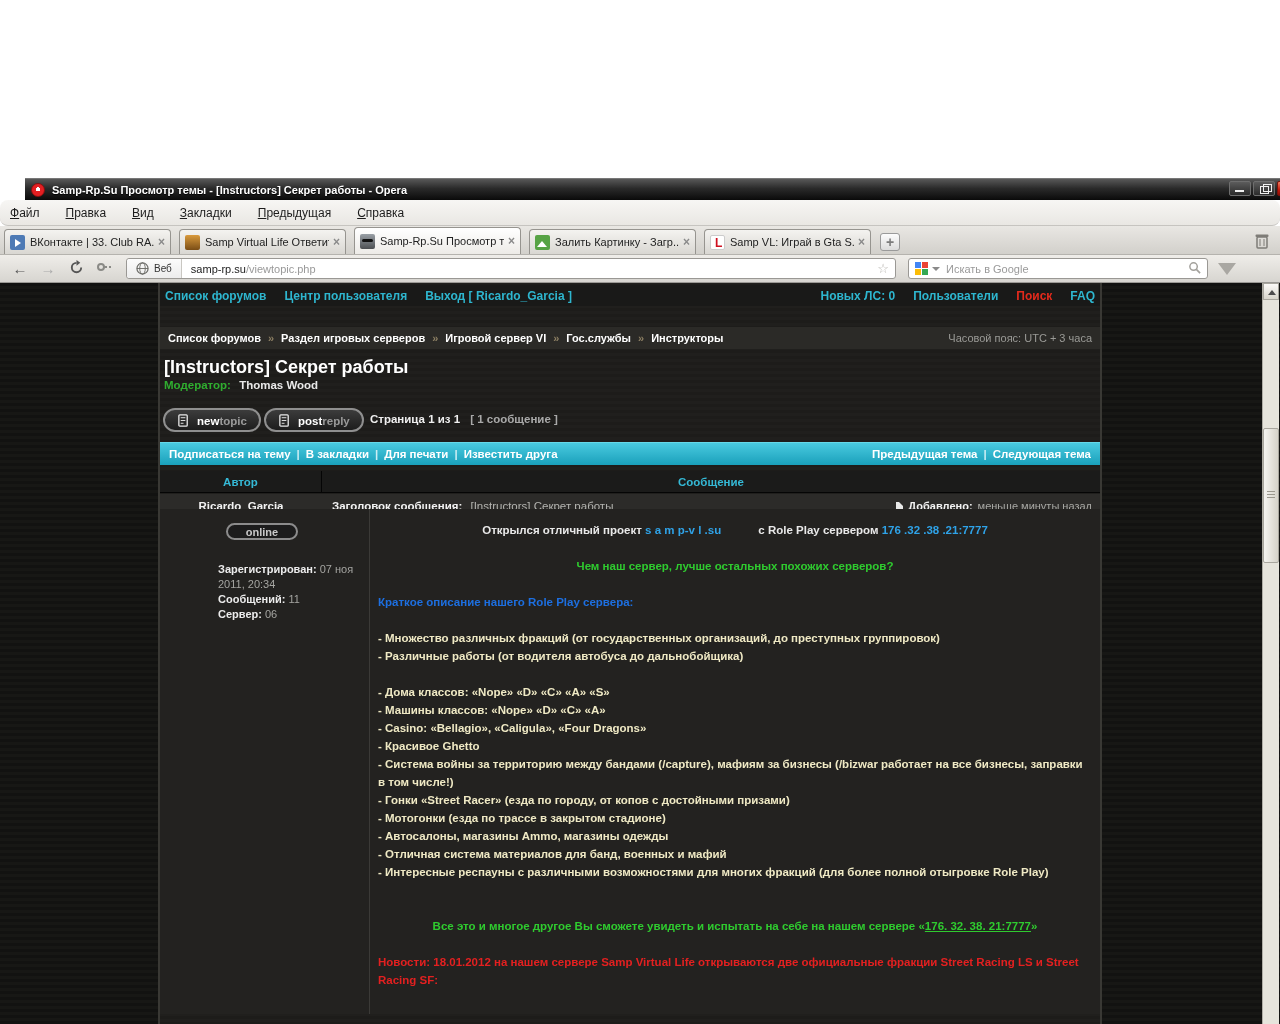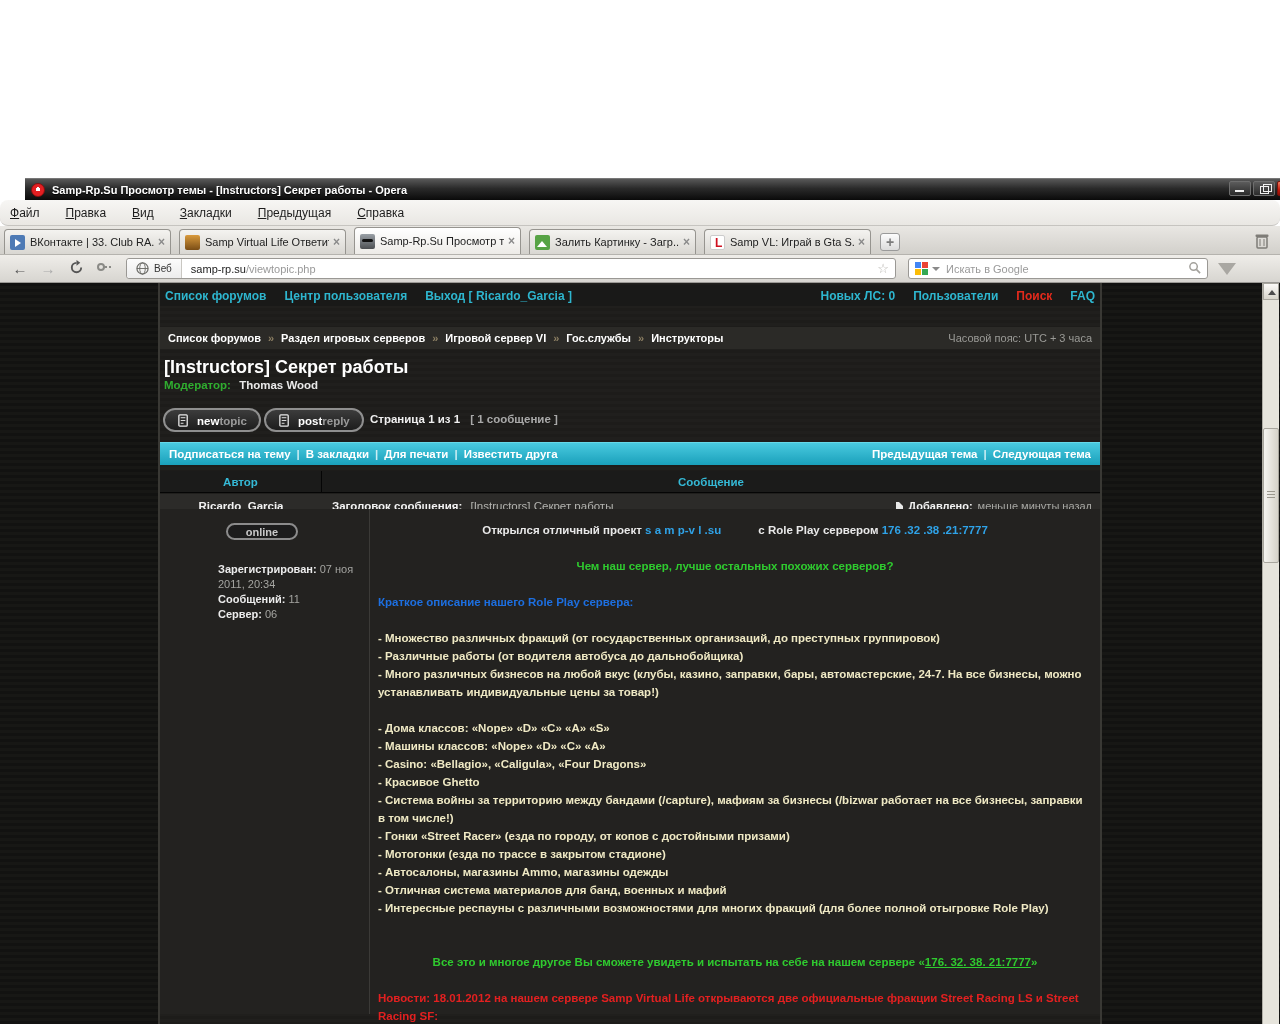--- a/index.html
+++ b/index.html
@@ -371,21 +371,20 @@
         </div>
         <div id="message-col">
             <div class="msg-line" style="text-align: center;"><span style="color: rgb(233, 233, 233);">Открылся отличный проект </span><span style="color: rgb(47, 163, 232); cursor: pointer;">s a m p-v l .su</span><span style="color: rgb(233, 233, 233); margin-left: 34px;"> с Role Play сервером </span><span style="color: rgb(47, 163, 232); cursor: pointer;">176 .32 .38 .21:7777</span></div>
             <div class="msg-line">&nbsp;</div>
             <div class="msg-line" style="text-align: center;"><span style="color: rgb(47, 203, 47);">Чем наш сервер, лучше остальных похожих серверов?</span></div>
             <div class="msg-line">&nbsp;</div>
             <div class="msg-line"><span style="color: rgb(29, 111, 224);">Краткое описание нашего Role Play сервера:</span></div>
             <div class="msg-line">&nbsp;</div>
             <div class="msg-line"><span style="color: rgb(239, 233, 196);">- Множество различных фракций (от государственных организаций, до преступных группировок)</span></div>
             <div class="msg-line"><span style="color: rgb(239, 233, 196);">- Различные работы (от водителя автобуса до дальнобойщика)</span></div>
-            <div class="msg-line"><span style="color: rgb(239, 233, 196);">- Много различных бизнесов на любой вкус (клубы, казино, заправки, бары, автомастерские, 24-7. На все бизнесы, можно устанавливать индивидуальные цены за товар!)</span></div>
             <div class="msg-line">&nbsp;</div>
             <div class="msg-line"><span style="color: rgb(239, 233, 196);">- Дома классов: «Nope» «D» «C» «A» «S»</span></div>
             <div class="msg-line"><span style="color: rgb(239, 233, 196);">- Машины классов: «Nope» «D» «C» «A»</span></div>
             <div class="msg-line"><span style="color: rgb(239, 233, 196);">- Casino: «Bellagio», «Caligula», «Four Dragons»</span></div>
             <div class="msg-line"><span style="color: rgb(239, 233, 196);">- Красивое Ghetto</span></div>
             <div class="msg-line"><span style="color: rgb(239, 233, 196);">- Система войны за территорию между бандами (/capture), мафиям за бизнесы (/bizwar работает на все бизнесы, заправки в том числе!)</span></div>
             <div class="msg-line"><span style="color: rgb(239, 233, 196);">- Гонки «Street Racer» (езда по городу, от копов с достойными призами)</span></div>
             <div class="msg-line"><span style="color: rgb(239, 233, 196);">- Мотогонки (езда по трассе в закрытом стадионе)</span></div>
             <div class="msg-line"><span style="color: rgb(239, 233, 196);">- Автосалоны, магазины Ammo, магазины одежды</span></div>
             <div class="msg-line"><span style="color: rgb(239, 233, 196);">- Отличная система материалов для банд, военных и мафий</span></div>

